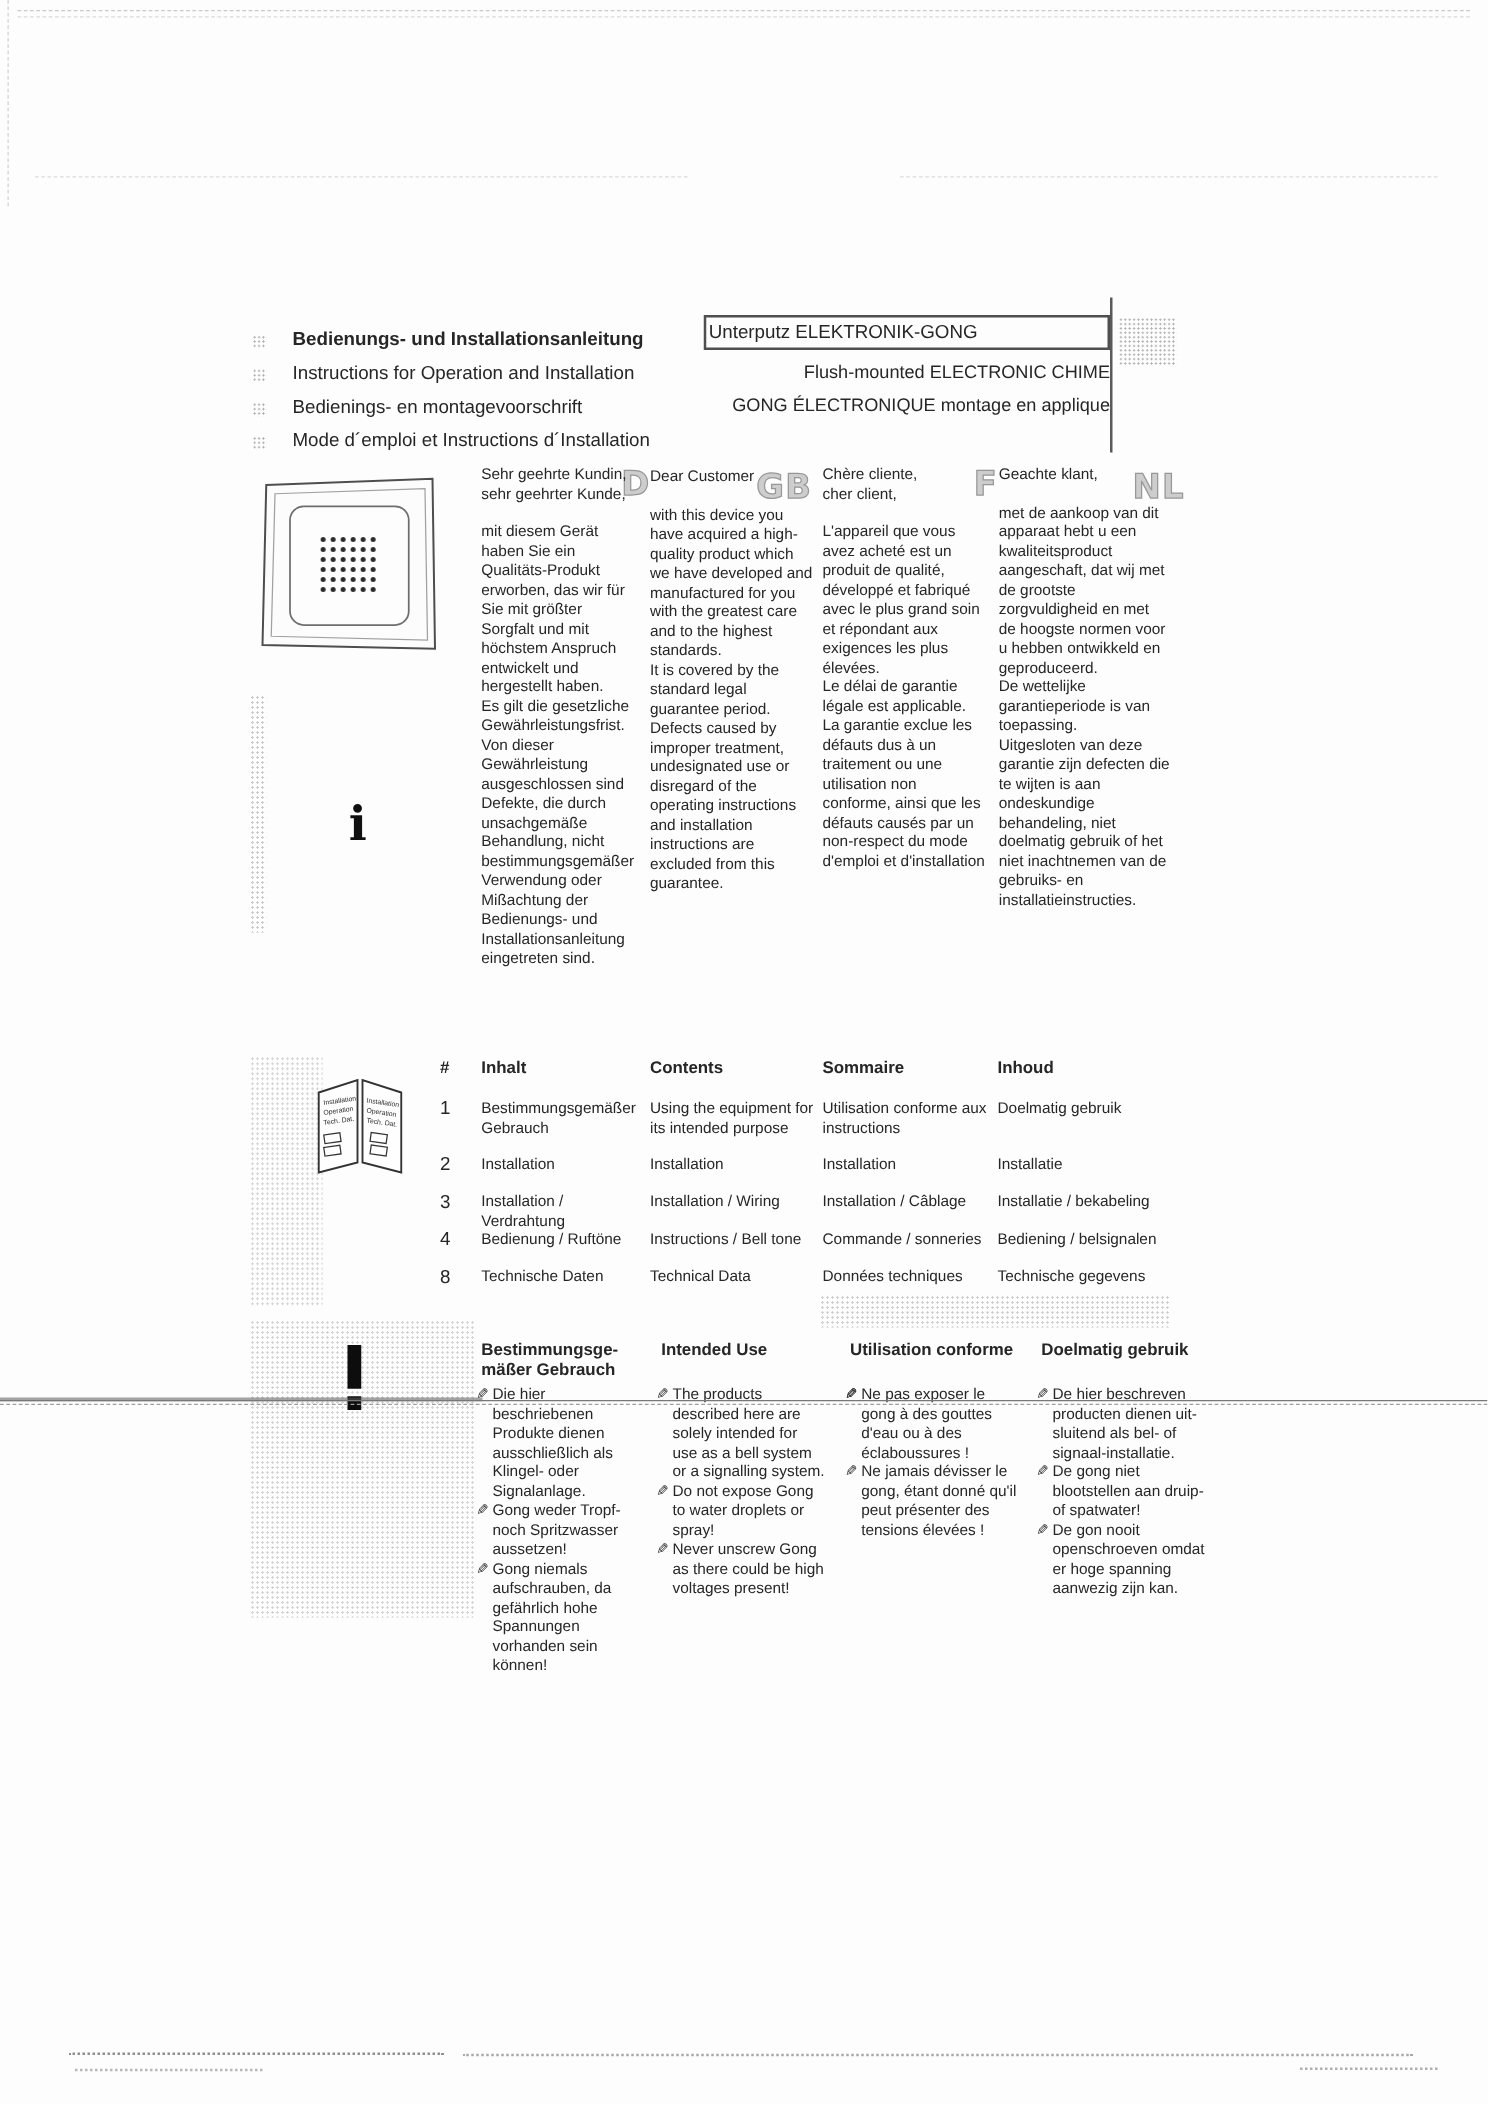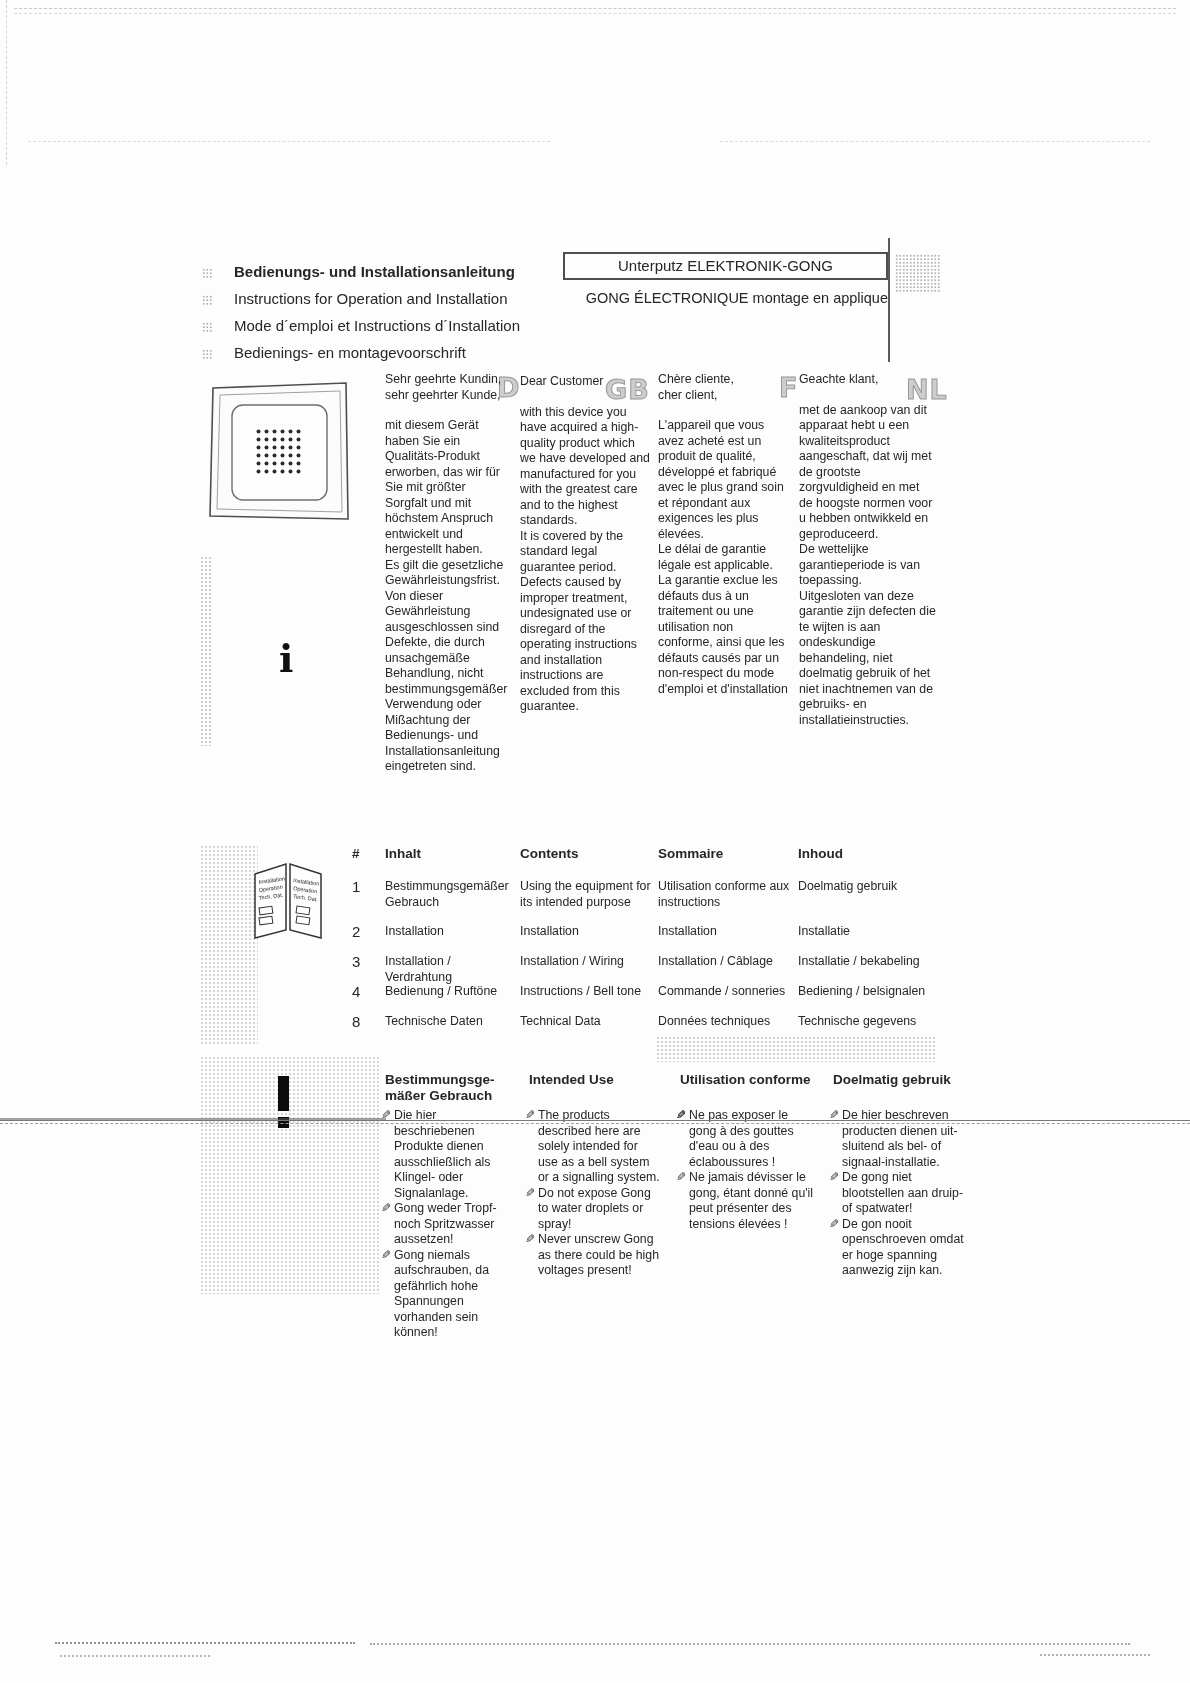--- a/index.html
+++ b/index.html
@@ -17,21 +17,21 @@
 
   
   .titles-left{position:absolute;left:202px;top:258px;}
   .t-row{display:flex;align-items:center;height:27px;gap:12px;}
   .sq{width:11px;height:11px;margin:3px 9px 0 0;flex:0 0 auto;}
   .t{font-size:15px;line-height:18px;white-space:nowrap;}
   .t.bold{font-weight:bold;}
 
   
   .titles-right{position:absolute;left:563px;top:252px;width:325px;}
-  .pbox{border:2px solid #4f4f4f;text-align:center;font-size:15px;padding:3px 2px 4px 2px;margin-bottom:5px;}
+  .pbox{border:2px solid #4f4f4f;text-align:left;font-size:15px;padding:3px 2px 4px 2px;margin-bottom:5px;}
   .pline{text-align:right;font-size:14.5px;line-height:27px;white-space:nowrap;}
   .vrule{position:absolute;left:888px;top:238px;height:124px;width:0;border-left:2px solid #5a5a5a;}
   .gray-sq{position:absolute;left:895px;top:254px;width:46px;height:38px;}
 
   
   .badge{position:absolute;font-weight:bold;font-size:27px;color:#cdcdcd;-webkit-text-stroke:1px #989898;letter-spacing:1px;font-family:"DejaVu Sans",sans-serif;}
 
   
   .gcol{position:absolute;font-size:12.3px;line-height:15.5px;}
   .gcol .sal{white-space:pre-line;margin-bottom:15px;}
@@ -82,30 +82,31 @@
     <div class="t-row">
       <span class="sq halftone"></span>
       <span class="t bold">Bedienungs- und Installationsanleitung</span>
     </div>
     <div class="t-row">
       <span class="sq halftone"></span>
       <span class="t">Instructions for Operation and Installation</span>
     </div>
     <div class="t-row">
       <span class="sq halftone"></span>
+      <span class="t">Bedienings- en montagevoorschrift</span>
+    </div>
+    <div class="t-row">
+      <span class="sq halftone"></span>
       <span class="t">Mode d´emploi et Instructions d´Installation</span>
-    </div>
-    <div class="t-row">
-      <span class="sq halftone"></span>
-      <span class="t">Bedienings- en montagevoorschrift</span>
     </div>
   </div>
 
   <div class="titles-right">
     <div class="pbox">Unterputz ELEKTRONIK-GONG</div>
+    <div class="pline">Flush-mounted ELECTRONIC CHIME</div>
     <div class="pline">GONG ÉLECTRONIQUE montage en applique</div>
   </div>
   <div class="vrule"></div>
   <div class="gray-sq halftone"></div>
 
   <svg class="abs" style="left:207px;top:380px;" width="146" height="146" viewBox="0 0 146 146">
     <defs>
       <pattern id="dots" width="8" height="8" patternUnits="userSpaceOnUse">
         <circle cx="3.5" cy="3.5" r="2" fill="#2a2a2a"></circle>
       </pattern>

